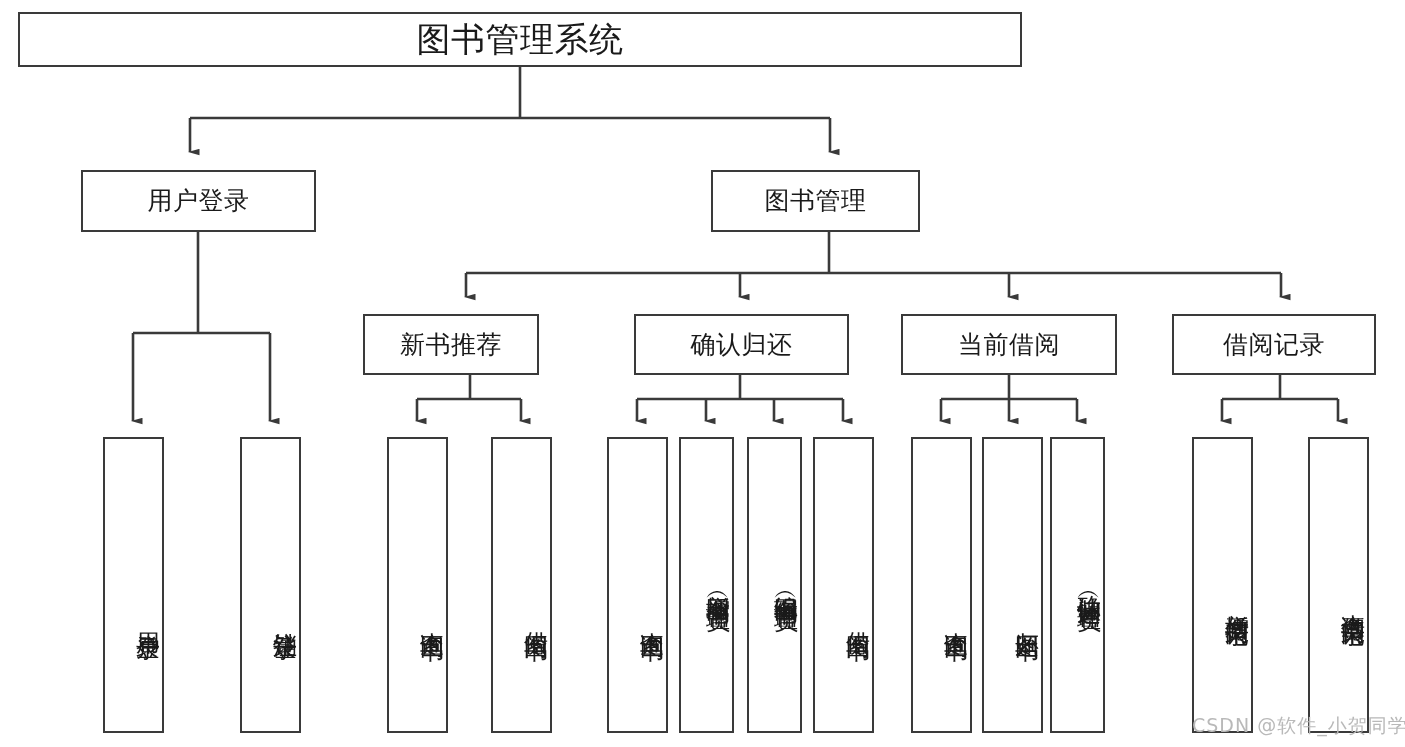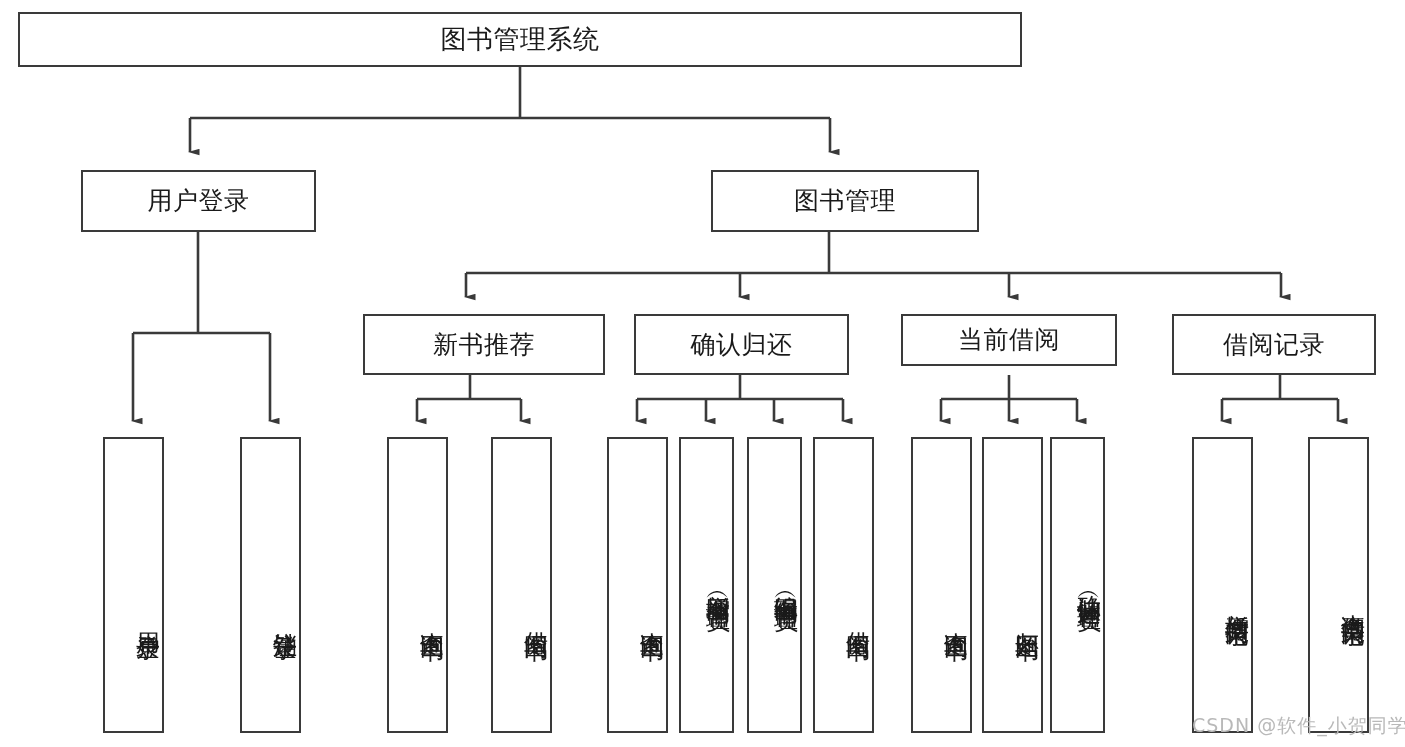--- a/index.html
+++ b/index.html
@@ -47,21 +47,21 @@
     letter-spacing: 2px;
     padding: 6px 0;
     align-items: flex-start;
     justify-content: center;
   }
   .node-label {
     display: block;
     white-space: pre-line;
   }
   #root-node {
-    font-size: 26px;
+    font-size: 34px;
   }
   .watermark {
     position: absolute;
     color: #b9b9b9;
     font-size: 19px;
     letter-spacing: 1px;
     white-space: nowrap;
     user-select: none;
   }
 </style>
@@ -121,31 +121,31 @@
     </g>
   </svg>
 
   <div class="node horiz" id="root-node" style="left:18px; top:12px; width:1004px; height:55px;">
     <span class="node-label">图书管理系统</span>
   </div>
 
   <div class="node horiz" style="left:81px; top:170px; width:235px; height:62px;">
     <span class="node-label">用户登录</span>
   </div>
-  <div class="node horiz" style="left:711px; top:170px; width:268px; height:62px;">
+  <div class="node horiz" style="left:711px; top:170px; width:209px; height:62px;">
     <span class="node-label">图书管理</span>
   </div>
 
-  <div class="node horiz" style="left:363px; top:314px; width:242px; height:61px;">
+  <div class="node horiz" style="left:363px; top:314px; width:176px; height:61px;">
     <span class="node-label">新书推荐</span>
   </div>
   <div class="node horiz" style="left:634px; top:314px; width:215px; height:61px;">
     <span class="node-label">确认归还</span>
   </div>
-  <div class="node horiz" style="left:901px; top:314px; width:216px; height:52px;">
+  <div class="node horiz" style="left:901px; top:314px; width:216px; height:61px;">
     <span class="node-label">当前借阅</span>
   </div>
   <div class="node horiz" style="left:1172px; top:314px; width:204px; height:61px;">
     <span class="node-label">借阅记录</span>
   </div>
 
   <div class="node vert" style="left:103px; top:437px; width:61px; height:296px; padding-top:70px;">
     <span class="node-label">用户登录</span>
   </div>
   <div class="node vert" style="left:240px; top:437px; width:61px; height:296px; padding-top:70px;">

